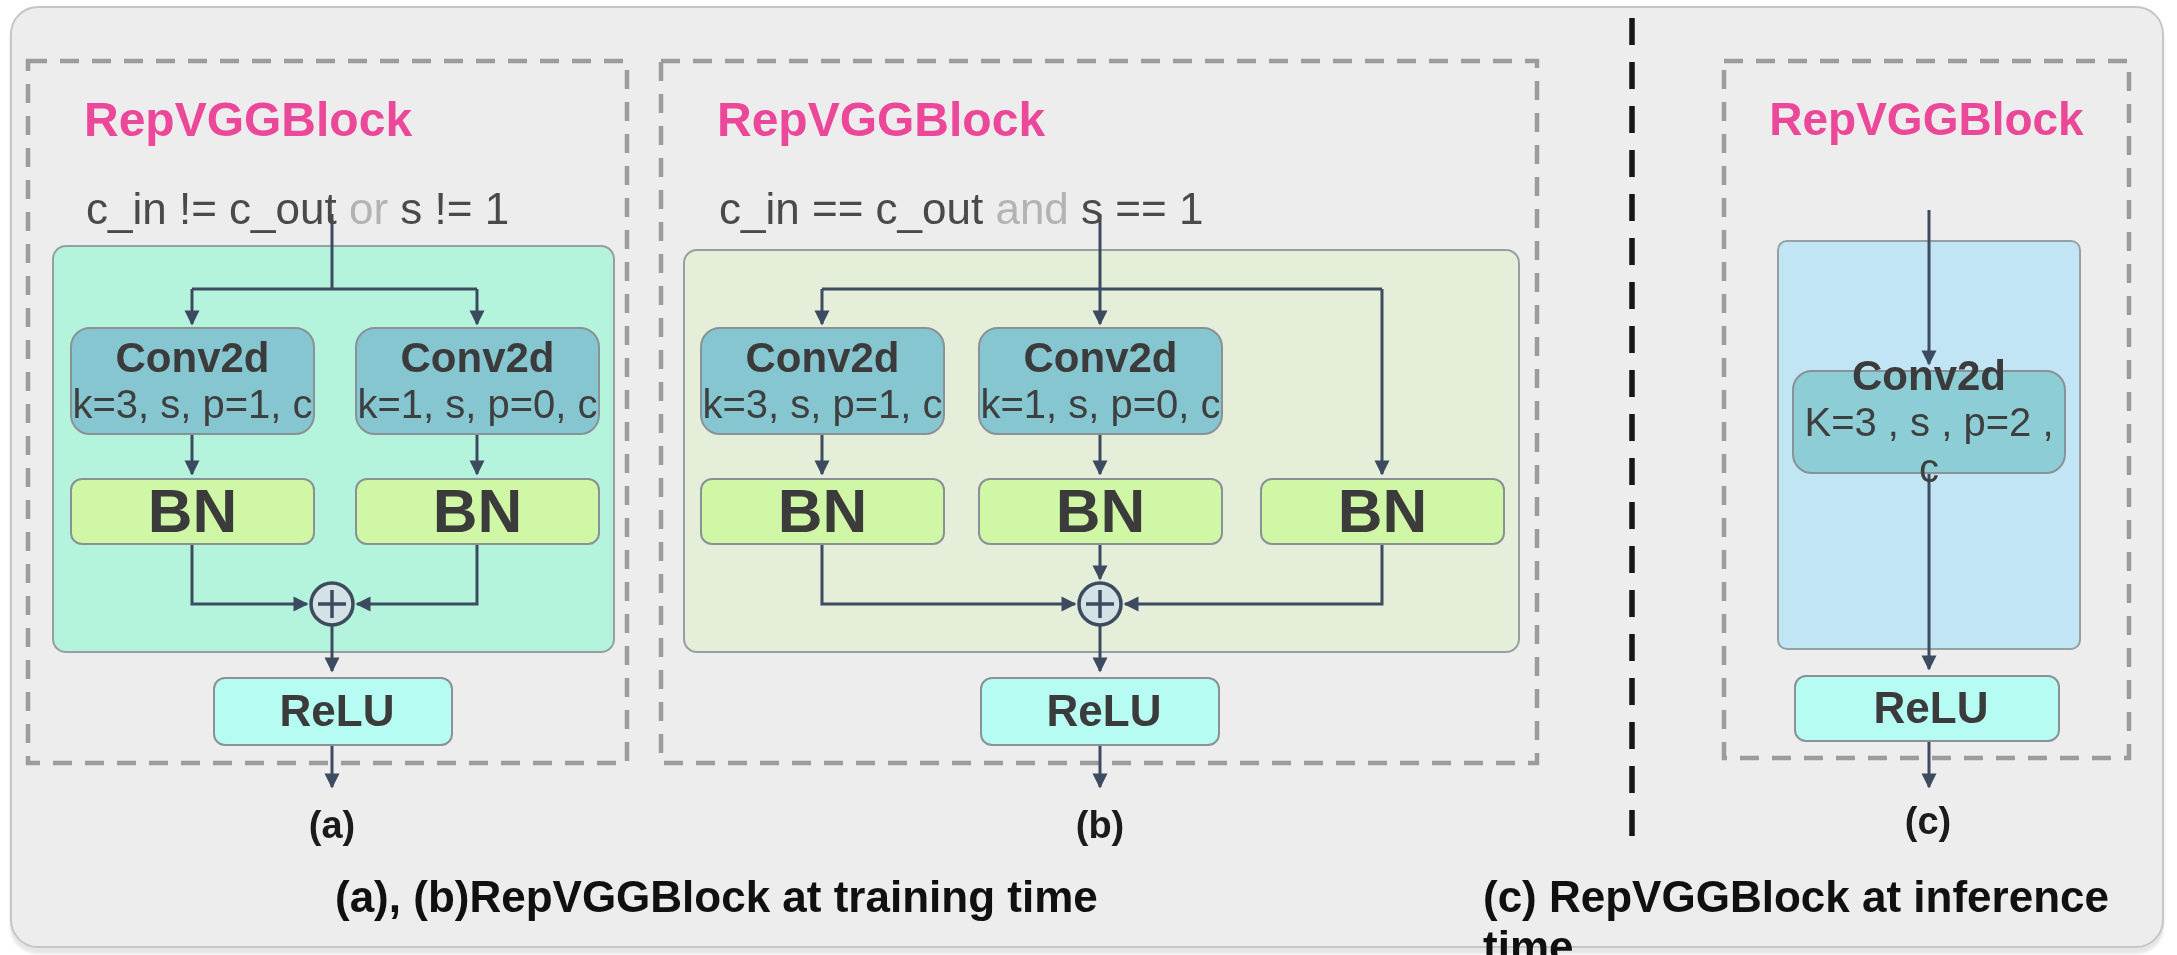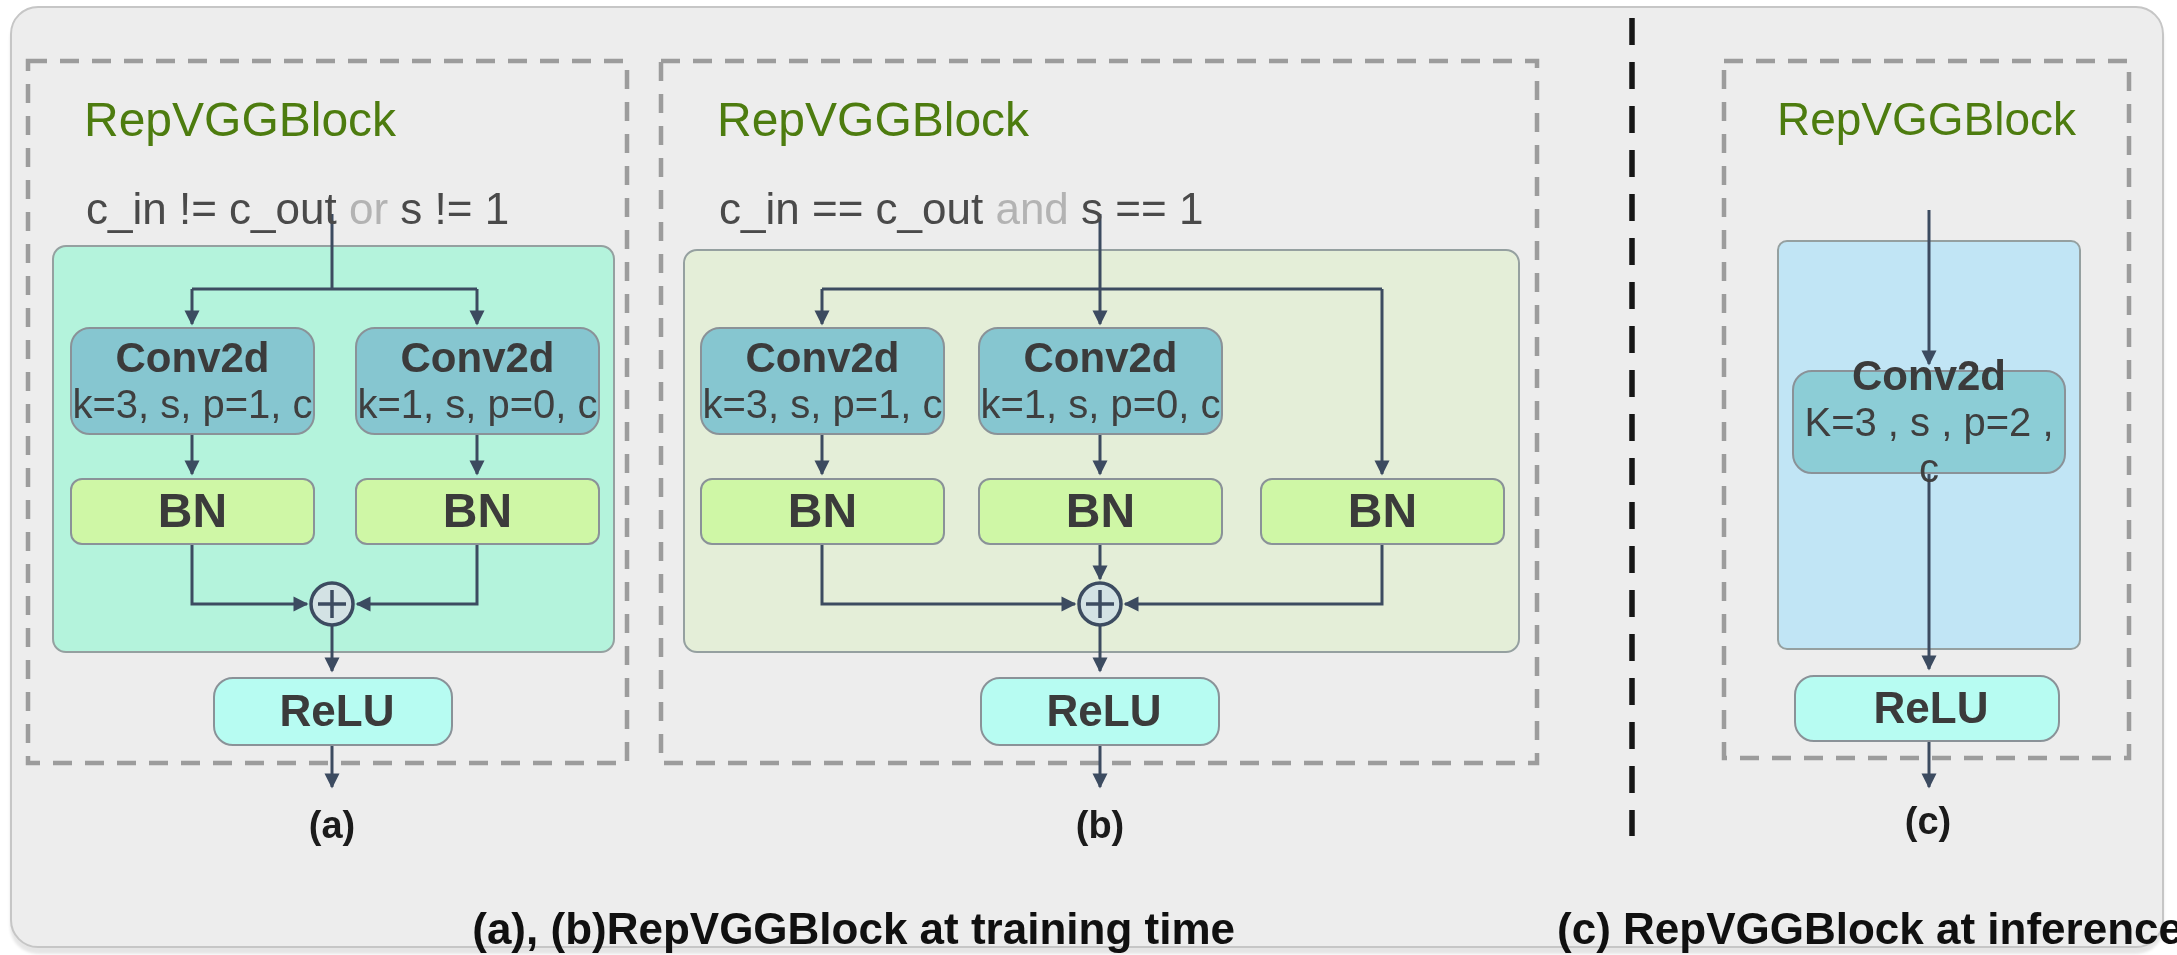--- a/index.html
+++ b/index.html
@@ -7,32 +7,32 @@
          font-family:"Liberation Sans","DejaVu Sans",sans-serif;}
   #card{position:absolute;left:10px;top:6px;width:2150px;height:938px;background:#EDEDED;
         border:2px solid #C6C6C6;border-radius:28px;box-shadow:0 6px 3px rgba(0,0,0,0.10);}
   .container{position:absolute;border:2px solid #95A0A0;box-sizing:border-box;z-index:1;}
   #svg-layer{position:absolute;left:0;top:0;z-index:2;}
   .node{position:absolute;box-sizing:border-box;border:2px solid #8A9298;z-index:3;
         display:flex;flex-direction:column;align-items:center;justify-content:center;
         color:#3B3B3B;text-align:center;}
   .conv{background:#86C6D0;border-radius:20px;}
   .bn{background:#CFF7A6;border-radius:12px;}
-  .relu{background:#B7FCF2;border-radius:20px;padding-left:8px;}
+  .relu{background:#B7FCF2;border-radius:12px;padding-left:8px;}
   .node-title{font-weight:700;font-size:42px;line-height:1.1;}
   .node-sub{font-size:40px;line-height:1.15;color:#3F3F3F;}
-  .bn .node-title{font-size:48px;}
+  .bn .node-title{font-size:62px;}
   .relu .node-title{font-size:44px;}
-  .blk-title{position:absolute;font-weight:400;font-size:48px;color:#4d7c0f;z-index:4;}
+  .blk-title{position:absolute;font-weight:700;font-size:48px;color:#ec4899;z-index:4;}
   .cond{position:absolute;font-size:44px;color:#4A4A4A;z-index:4;white-space:pre-wrap;margin-top:36px;}
   .cond .op{color:#B3B3B3;}
   .out-label{position:absolute;width:140px;text-align:center;font-weight:700;font-size:38px;
              color:#1B1B1B;z-index:4;}
-  .caption{position:absolute;top:904px;font-weight:700;font-size:44px;color:#101010;
-           text-align:right;z-index:4;}
+  .caption{position:absolute;top:872px;font-weight:700;font-size:44px;color:#101010;
+           text-align:left;z-index:4;}
 </style>
 </head>
 <body>
 
 <div id="stage">
   <div id="card"></div>
 
   <div class="container" style="left:52px;top:245px;width:563px;height:408px;background:#B4F3DC;border-radius:14px;"></div>
   <div class="container" style="left:683px;top:249px;width:837px;height:404px;background:#E4EED8;border-radius:14px;"></div>
   <div class="container" style="left:1777px;top:240px;width:304px;height:410px;background:#C1E5F5;border-radius:10px;"></div>

